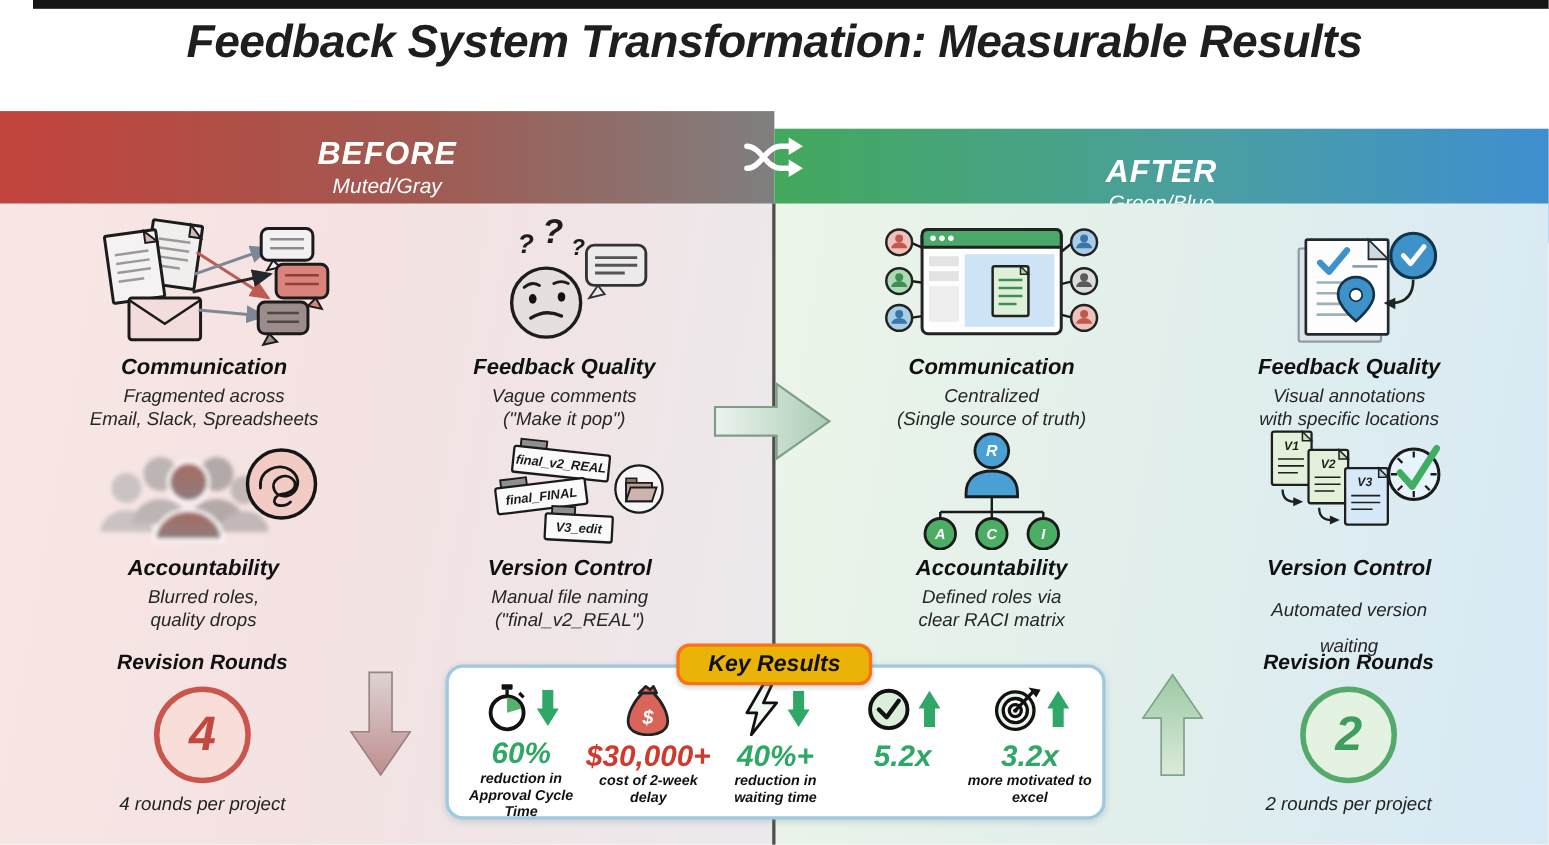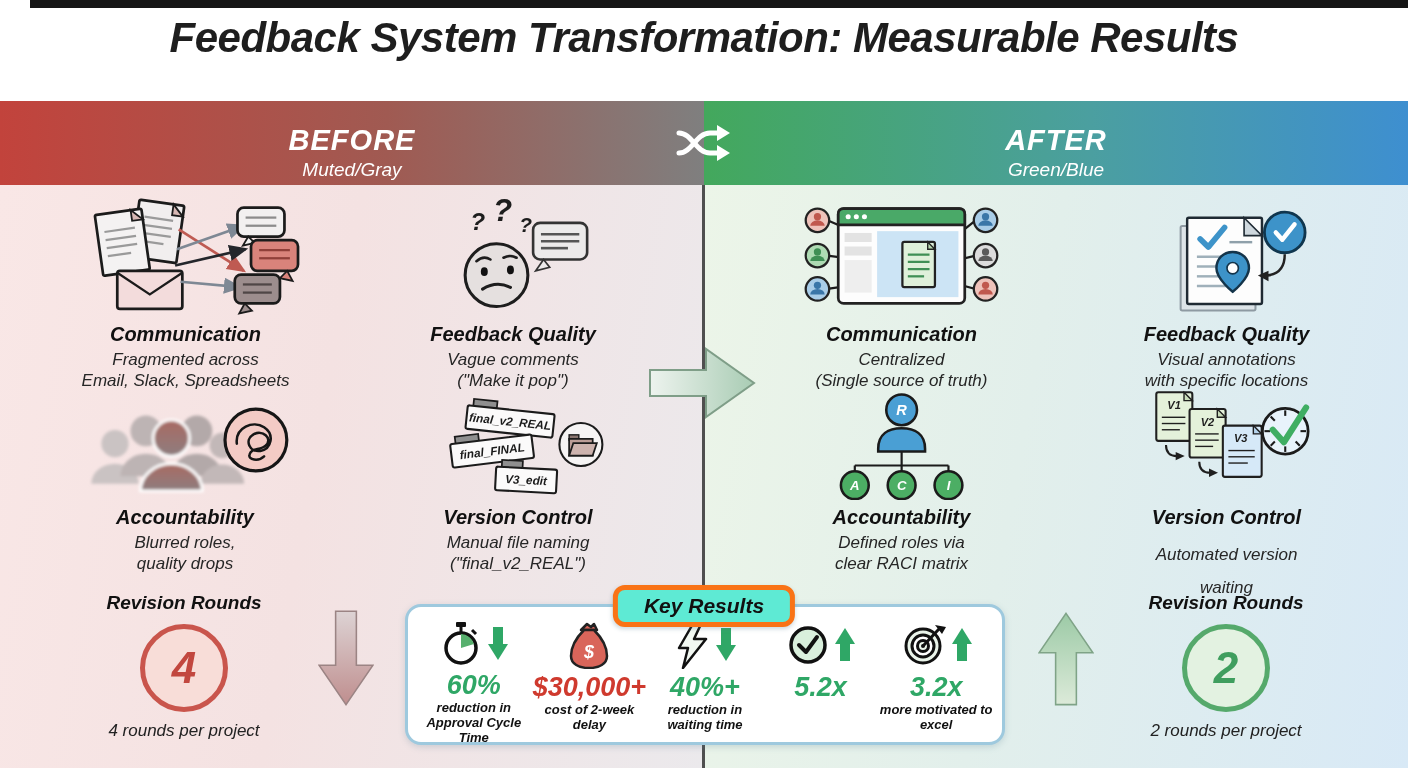--- a/index.html
+++ b/index.html
@@ -7,21 +7,21 @@
         font-family:"Liberation Sans",sans-serif;color:#1b1b1b;font-style:italic;}
   
   .topstrip{position:absolute;left:30px;top:0;width:1378px;height:8px;background:#161616;}
   
   .title{position:absolute;left:0;top:14px;width:100%;text-align:center;
          font-size:42px;font-weight:700;letter-spacing:-0.5px;color:#1e1e1e;}
   
   .band{position:absolute;left:0;top:101px;width:100%;height:104px;display:flex;}
   .band-half{width:50%;height:100%;display:flex;flex-direction:column;align-items:center;justify-content:center;color:#fff;}
   .band-before{background:linear-gradient(90deg,#c2433c 0%,#a05a52 55%,#7f7f7f 100%);}
-  .band-after{background:linear-gradient(90deg,#43a85c 0%,#4b9fa0 55%,#3e8fd0 100%);}
+  .band-after{background:linear-gradient(90deg,#43a85c 0%,#4b9fa0 55%,#3e8fd0 100%);margin-top:16px;}
   .band-label{font-size:29px;font-weight:700;letter-spacing:1px;line-height:1.1;}
   .band-sub{font-size:19px;font-weight:400;margin-top:2px;}
   .shuffle{position:absolute;left:676px;top:119px;width:56px;height:48px;}
   
   .main-left{position:absolute;left:0;top:185px;width:704px;height:583px;
              background:linear-gradient(100deg,#f9e7e6 0%,#f4e2e2 45%,#ebe9ec 100%);}
   .main-right{position:absolute;left:704px;top:185px;width:704px;height:583px;
               background:linear-gradient(100deg,#ecf5e8 0%,#e2efeb 45%,#d8e9f6 100%);}
   .divider{position:absolute;left:702px;top:185px;width:3px;height:583px;background:#4f4f4f;z-index:1;}
   .bigarrow{position:absolute;left:648px;top:338px;width:112px;height:90px;z-index:2;}
@@ -39,21 +39,21 @@
   .rev-before{border:5px solid #c9554c;background:#f8ddd8;color:#c2473f;}
   .rev-after{border:5px solid #55a96b;background:#e3f2e1;color:#3f9e5e;}
   .rev-caption{font-size:17px;color:#222;}
   .updown{position:absolute;z-index:1;}
   
   .kr-box{position:absolute;left:405px;top:604px;width:600px;height:141px;box-sizing:border-box;
           background:#ffffff;border:3px solid #9ec9de;border-radius:16px;z-index:3;
           box-shadow:0 2px 6px rgba(90,130,150,.25);
           display:flex;justify-content:space-between;padding:13px 8px 0;}
   .kr-tab{position:absolute;left:704px;top:585px;transform:translateX(-50%);z-index:4;
-          background:#5eead4;border:5px solid #f97316;border-radius:12px;padding:4px 26px;
+          background:#eab308;border:3px solid #f97316;border-radius:12px;padding:4px 26px;
           font-size:21px;font-weight:700;color:#111;box-shadow:0 2px 4px rgba(90,130,150,.3);}
   .stat{width:116px;display:flex;flex-direction:column;align-items:center;text-align:center;}
   .statrow{display:flex;align-items:center;gap:5px;height:50px;}
   .stat-value{font-size:27px;font-weight:700;line-height:1.05;margin:3px 0 2px;}
   .stat-label{font-size:13px;font-weight:700;color:#111;line-height:1.13;}
   svg text{font-family:"Liberation Sans",sans-serif;}
 </style>
 </head>
 <body>
 

